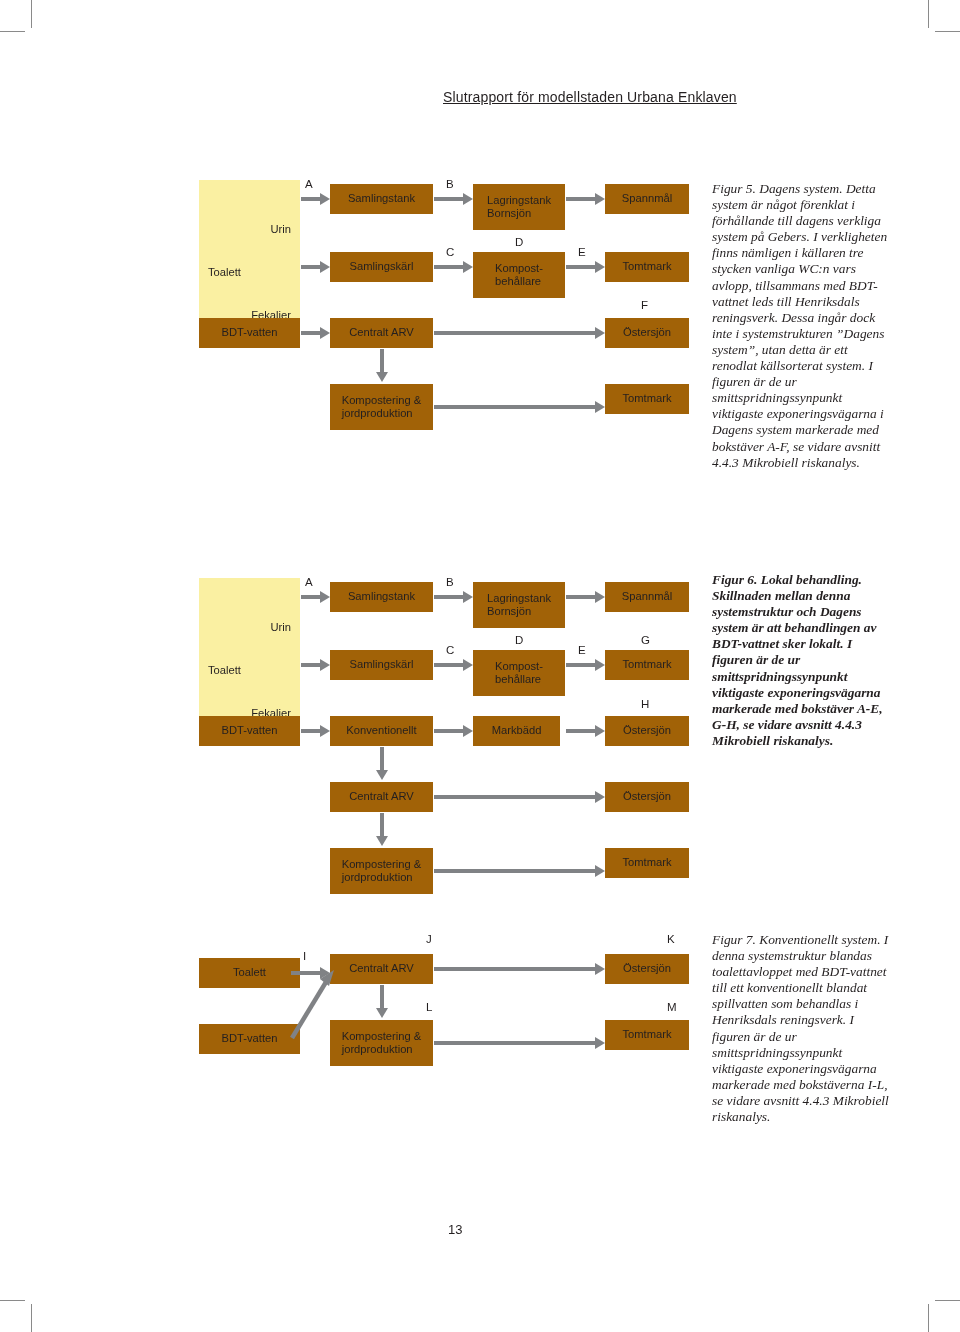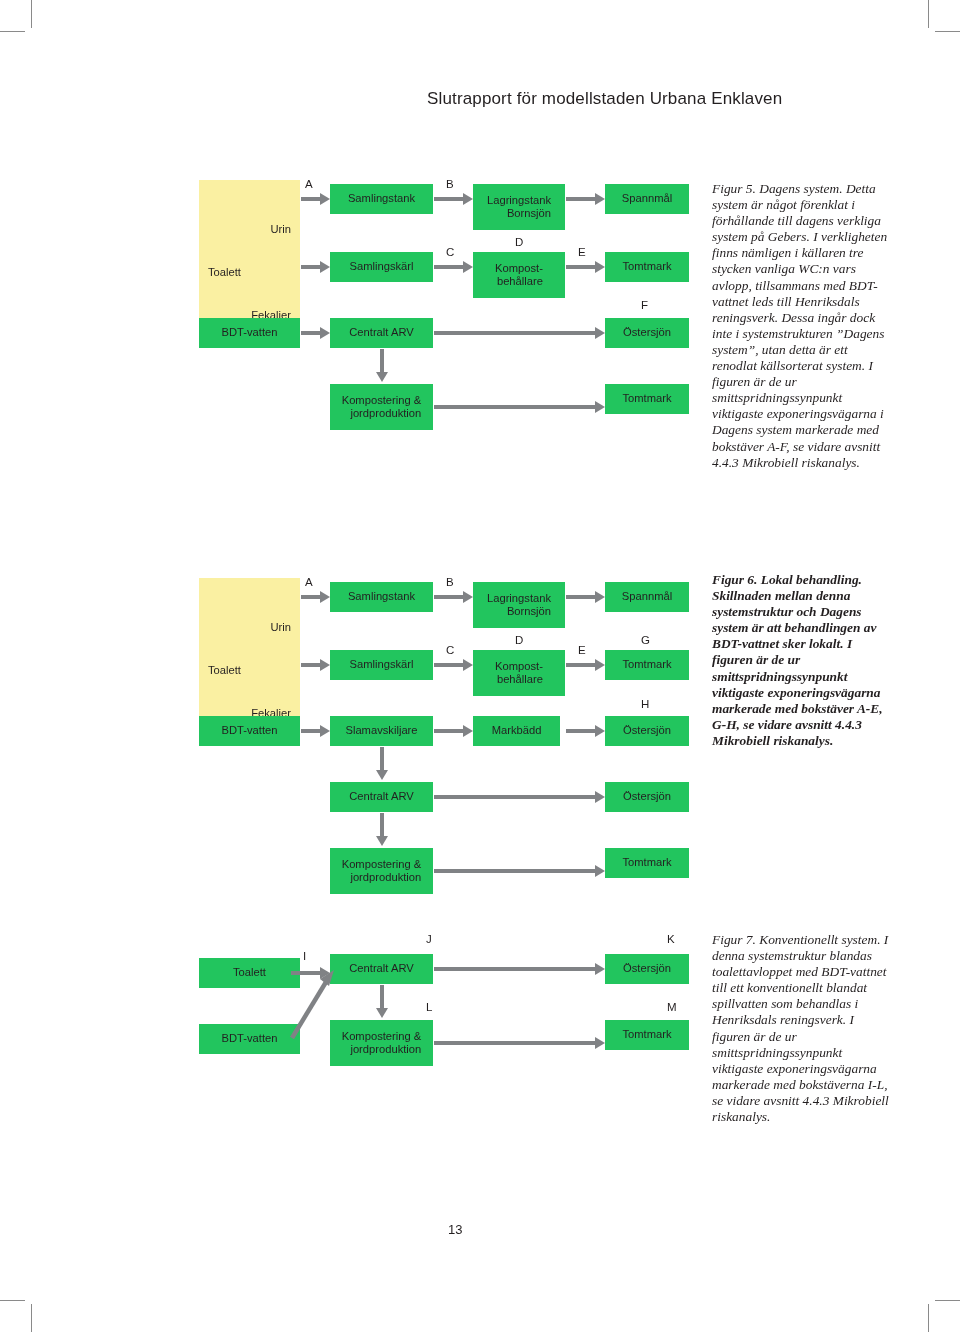--- a/index.html
+++ b/index.html
@@ -16,49 +16,50 @@
   }
 
   
   .crop { position: absolute; background: #8a8a8a; }
   .crop.v { width: 1px; height: 28px; }
   .crop.h { height: 1px; width: 25px; }
 
   
   #page-header {
     position: absolute;
-    left: 427px;
+    left: 443px;
     top: 89px;
-    font-size: 17px;
+    font-size: 14px;
     color: #231f20;
     letter-spacing: 0.15px;
     white-space: nowrap;
+    text-decoration: underline;
   }
 
   
   #page-number {
     position: absolute;
     left: 448px;
     top: 1222px;
     font-size: 13px;
     color: #231f20;
   }
 
   
   .diagram { position: absolute; }
   .nodebox {
     position: absolute;
-    background: #22c55e;
+    background: #a16207;
     color: #231f20;
     font-size: 11.2px;
     line-height: 13.4px;
     display: flex;
     align-items: center;
     justify-content: center;
-    text-align: right;
+    text-align: left;
     box-sizing: border-box;
   }
   .nodebox.two-line { line-height: 13.2px; }
 
   
   .toaletbox {
     position: absolute;
     background: #faf0a2;
     color: #231f20;
     font-size: 11.2px;
@@ -194,21 +195,21 @@
   <div class="nodebox" style="left:330px; top:582px; width:103px; height:30px;">Samlingstank</div>
   <div class="nodebox two-line" style="left:473px; top:582px; width:92px; height:46px; white-space:pre-line;">Lagringstank
 Bornsjön</div>
   <div class="nodebox" style="left:605px; top:582px; width:84px; height:30px;">Spannmål</div>
 
   <div class="nodebox" style="left:330px; top:650px; width:103px; height:30px;">Samlingskärl</div>
   <div class="nodebox two-line" style="left:473px; top:650px; width:92px; height:46px; white-space:pre-line;">Kompost-
 behållare</div>
   <div class="nodebox" style="left:605px; top:650px; width:84px; height:30px;">Tomtmark</div>
 
-  <div class="nodebox" style="left:330px; top:716px; width:103px; height:30px;">Slamavskiljare</div>
+  <div class="nodebox" style="left:330px; top:716px; width:103px; height:30px;">Konventionellt</div>
   <div class="nodebox" style="left:473px; top:716px; width:87px; height:30px;">Markbädd</div>
   <div class="nodebox" style="left:605px; top:716px; width:84px; height:30px;">Östersjön</div>
 
   <div class="nodebox" style="left:330px; top:782px; width:103px; height:30px;">Centralt ARV</div>
   <div class="nodebox" style="left:605px; top:782px; width:84px; height:30px;">Östersjön</div>
 
   <div class="nodebox two-line" style="left:330px; top:848px; width:103px; height:46px; white-space:pre-line;">Kompostering &amp;
 jordproduktion</div>
   <div class="nodebox" style="left:605px; top:848px; width:84px; height:30px;">Tomtmark</div>
 

